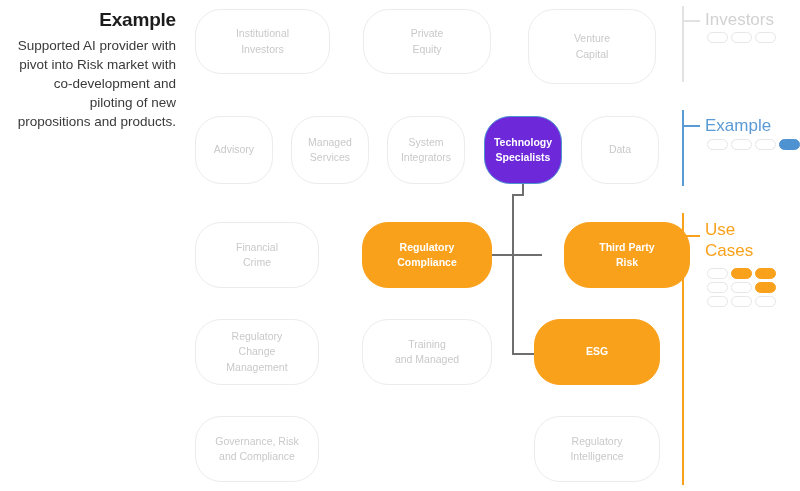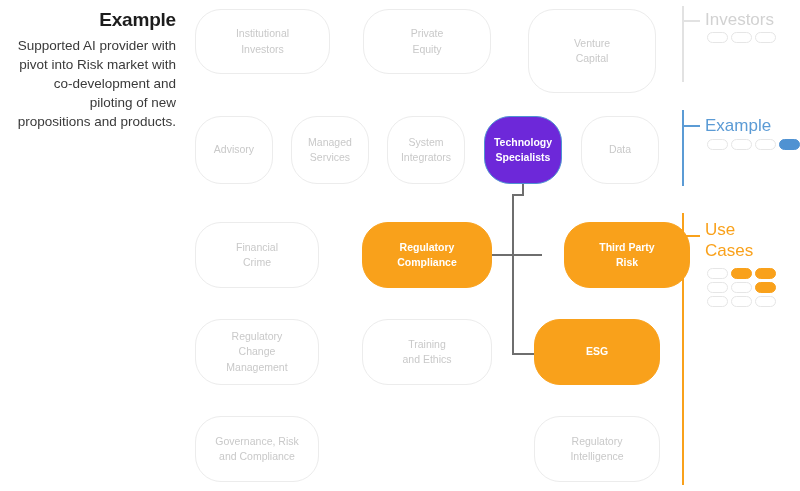--- a/index.html
+++ b/index.html
@@ -124,21 +124,21 @@
       <span>Institutional</span>
       <span>Investors</span>
     </div>
   </div>
   <div class="node dim" style="left:363px; top:9px; width:128px; height:65px;">
     <div>
       <span>Private</span>
       <span>Equity</span>
     </div>
   </div>
-  <div class="node dim" style="left:528px; top:9px; width:128px; height:84px;">
+  <div class="node dim" style="left:528px; top:9px; width:128px; height:75px;">
     <div>
       <span>Venture</span>
       <span>Capital</span>
     </div>
   </div>
 
   <div class="node dim" style="left:195px; top:116px; width:78px; height:68px;">
     <div>
       <span>Advisory</span>
     </div>
@@ -189,21 +189,21 @@
   <div class="node dim" style="left:195px; top:319px; width:124px; height:66px;">
     <div>
       <span>Regulatory</span>
       <span>Change</span>
       <span>Management</span>
     </div>
   </div>
   <div class="node dim" style="left:362px; top:319px; width:130px; height:66px;">
     <div>
       <span>Training</span>
-      <span>and Ethics</span>
+      <span>and Managed</span>
     </div>
   </div>
   <div class="node orange" style="left:534px; top:319px; width:126px; height:66px;">
     <div>
       <span>ESG</span>
     </div>
   </div>
 
   <div class="node dim" style="left:195px; top:416px; width:124px; height:66px;">
     <div>

